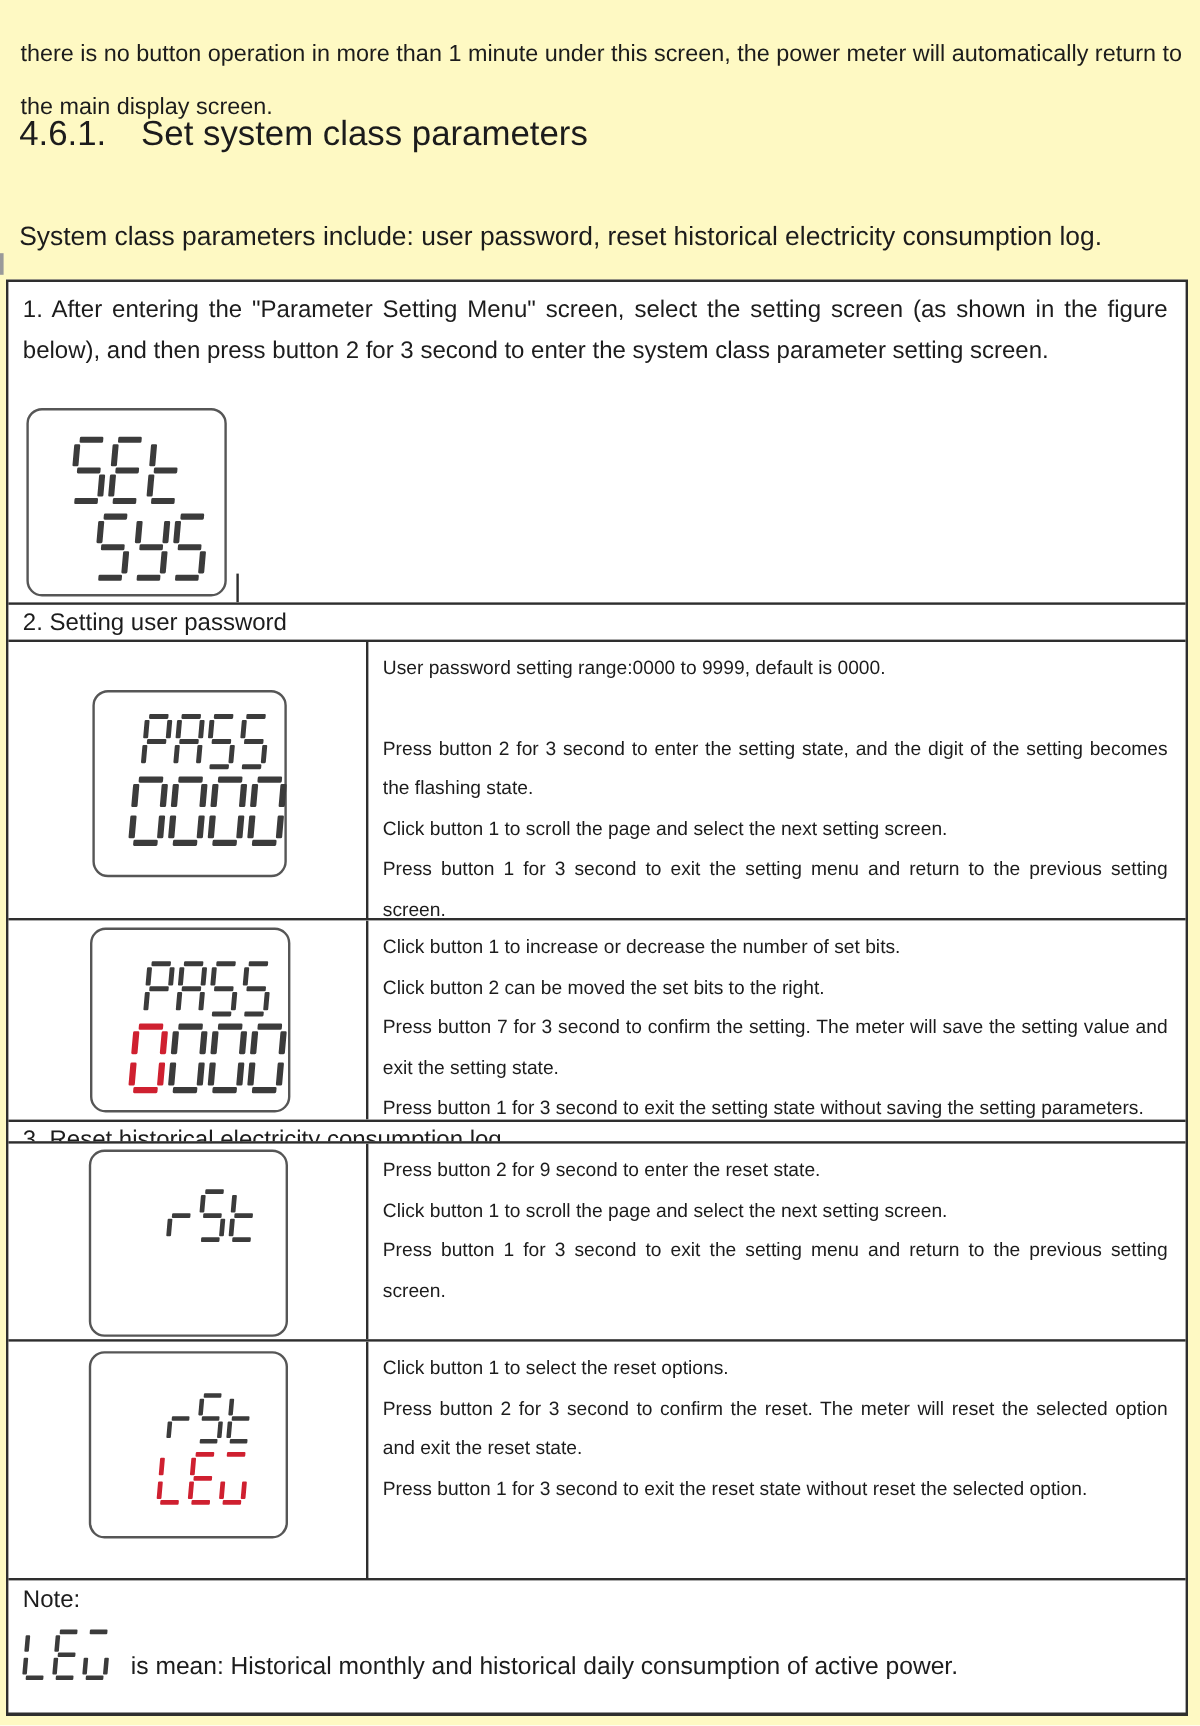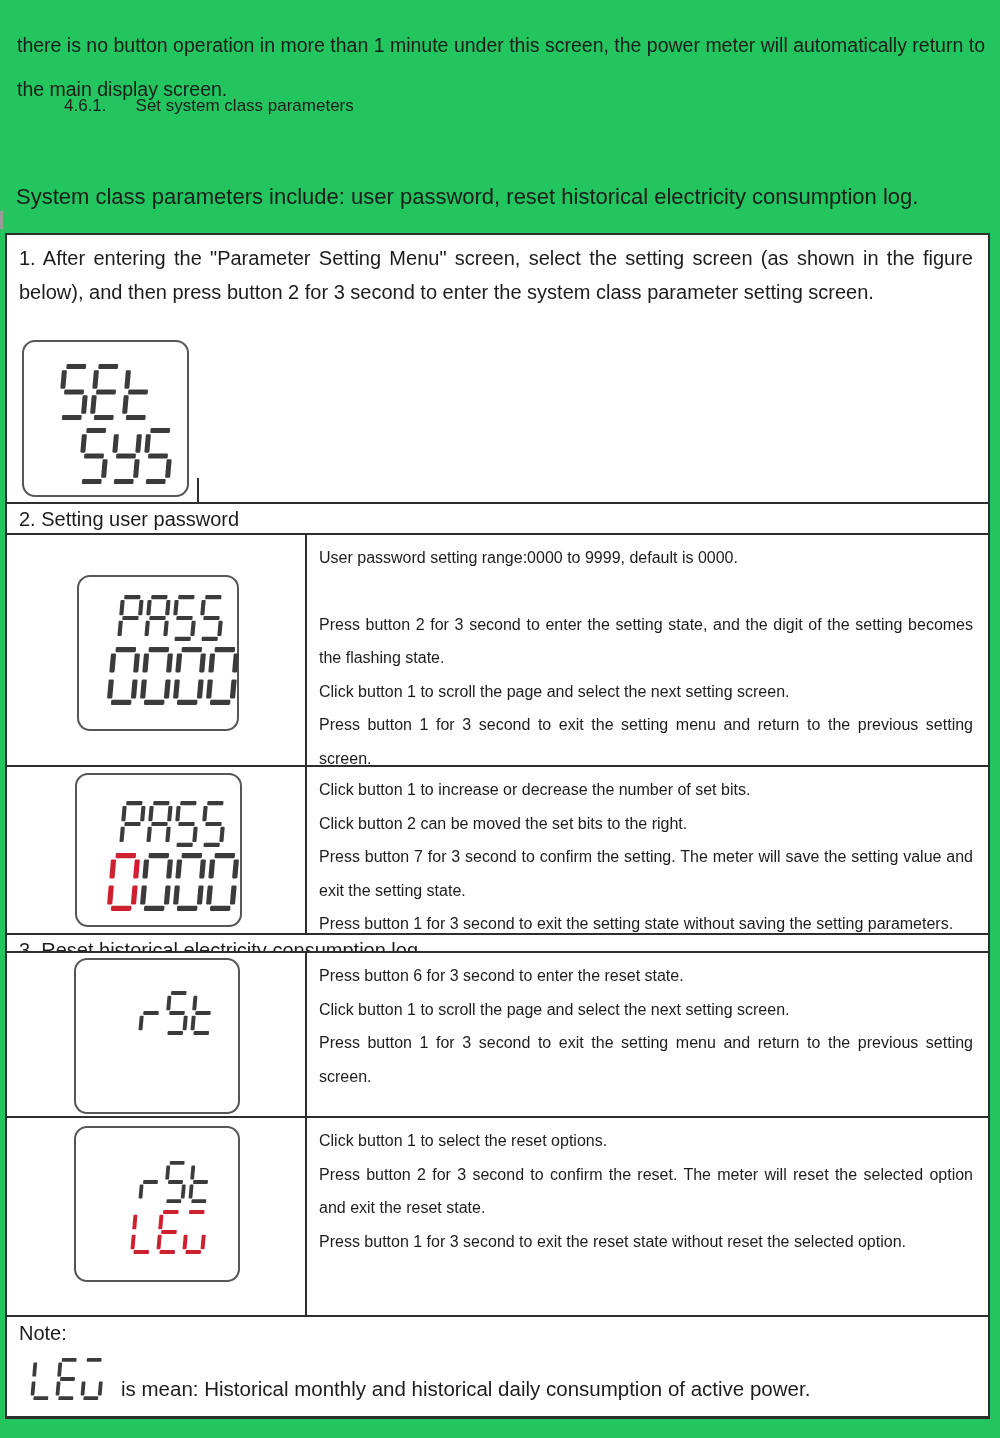--- a/index.html
+++ b/index.html
@@ -1,57 +1,57 @@
 <!DOCTYPE html>
 <html><head>
 <meta charset="utf-8">
 <style>
   html,body{margin:0;padding:0;background:#ffffff;}
-  #page{position:relative;width:1000px;height:1438px;background:#22c55e;overflow:hidden;
+  #page{position:relative;width:1000px;height:1438px;background:#fef9c3;overflow:hidden;
         font-family:"Liberation Sans","DejaVu Sans",sans-serif;color:#1c1c1c;}
   .jtext{text-align:justify;}
   .intro{position:absolute;left:17px;top:3px;width:968px;font-size:19.5px;line-height:44px;}
-  .h461{position:absolute;left:16px;top:96px;font-size:17px;margin-left:48px;}
+  .h461{position:absolute;left:16px;top:96px;font-size:29px;}
   .h461 .htitle{margin-left:29px;}
   .secintro{position:absolute;left:16px;top:162px;width:970px;font-size:22px;}
   .edge-tick{position:absolute;left:0;top:211px;width:3px;height:18px;background:#9a9a9a;}
 
   
   #tbl{position:absolute;left:5px;top:233px;width:985px;box-sizing:border-box;
        border:2px solid #2e2e2e;border-bottom-width:3px;background:#fff;}
   .trow{position:relative;box-sizing:border-box;border-bottom:2px solid #2e2e2e;overflow:hidden;}
   .trow:last-child{border-bottom:none;}
   .r1{height:269px;}
   .r2{height:31px;}
   .r3{height:232px;}
   .r4{height:168px;}
   .r5{height:18px;}
   .r6{height:165px;}
   .r7{height:199px;}
-  .r8{height:99px;}
+  .r8{height:110px;}
   .cellrow{display:flex;height:100%;}
   .lcell{position:relative;width:300px;box-sizing:border-box;border-right:2px solid #2e2e2e;flex:none;}
   .rcell{flex:1;box-sizing:border-box;padding:6px 15px 0 12px;font-size:16px;line-height:33.5px;}
   .rcell p{margin:0;}
   .rcell p.sp-after{margin-bottom:33px;}
   .hdr{font-size:20px;padding:4px 0 12px 12px;}
   .step1-text{margin:0;padding:6px 15px 0 12px;font-size:20px;line-height:34px;}
   .divider-tick{position:absolute;left:190px;top:243px;width:2px;height:24px;background:#2e2e2e;}
 
   
   .lcd{position:absolute;background:#fff;border:2px solid #565656;border-radius:13px;box-sizing:border-box;}
   .lcd-line{position:absolute;white-space:nowrap;font-size:0;}
   .seg7{display:inline-block;font-size:0;}
   .seg7 svg{margin-right:4px;transform:skewX(-5deg);overflow:visible;display:inline-block;}
   .seg-dark{color:#3b3b3b;}
   .seg-red{color:#cf2030;}
 
   
   .note-label{margin:0;padding:5px 0 0 12px;font-size:20px;}
-  .note-line{display:flex;align-items:flex-end;margin-top:13px;padding-left:13px;margin-left:12px;}
+  .note-line{display:flex;align-items:flex-end;margin-top:13px;padding-left:13px;}
   .note-line .ntext{font-size:20.5px;line-height:22px;margin-left:14px;}
 </style>
 </head>
 <body>
 
 <div id="page">
 
   <p class="intro jtext">there is no button operation in more than 1 minute under this screen, the power meter will automatically return to the main display screen.</p>
 
   <div class="h461">
@@ -267,21 +267,21 @@
                     <rect x="3" y="36.4" width="14" height="3.6" rx="0.8" fill="currentColor"></rect>
                   </svg><svg viewBox="0 0 20 40" width="22" height="44">
                     <rect x="0" y="4.4" width="3.6" height="13.2" rx="0.8" fill="currentColor"></rect>
                     <rect x="3" y="18.2" width="14" height="3.6" rx="0.8" fill="currentColor"></rect>
                     <rect x="0" y="22.4" width="3.6" height="13.2" rx="0.8" fill="currentColor"></rect>
                     <rect x="3" y="36.4" width="14" height="3.6" rx="0.8" fill="currentColor"></rect>
                   </svg></span></span>
           </div>
         </div>
         <div class="rcell jtext">
-          <p>Press button 6 for 3 second to enter the reset state.</p>
+          <p>Press button 2 for 9 second to enter the reset state.</p>
           <p>Click button 1 to scroll the page and select the next setting screen.</p>
           <p>Press button 1 for 3 second to exit the setting menu and return to the previous setting screen.</p>
         </div>
       </div>
     </div>
 
     <div class="trow r7">
       <div class="cellrow">
         <div class="lcell">
           <div class="lcd" style="left:67px;top:8px;width:166px;height:156px;">

